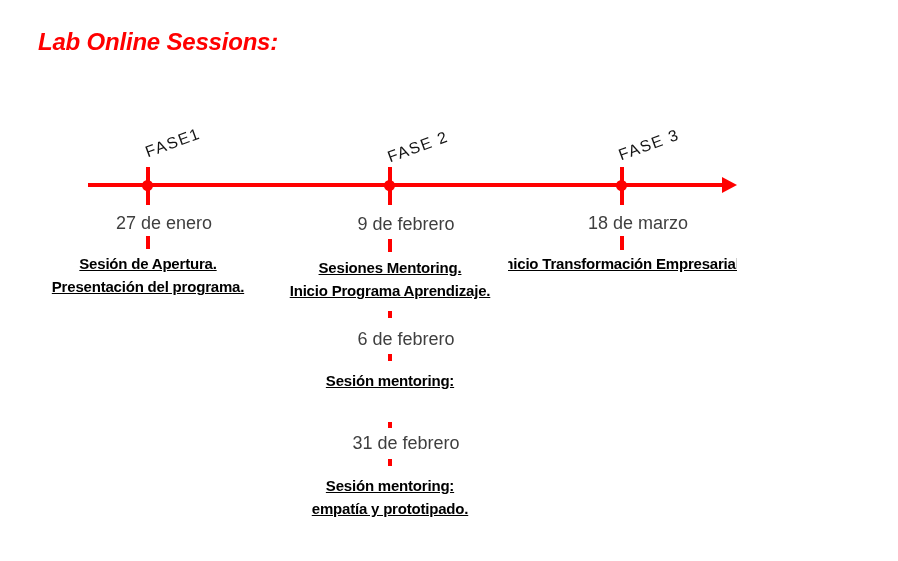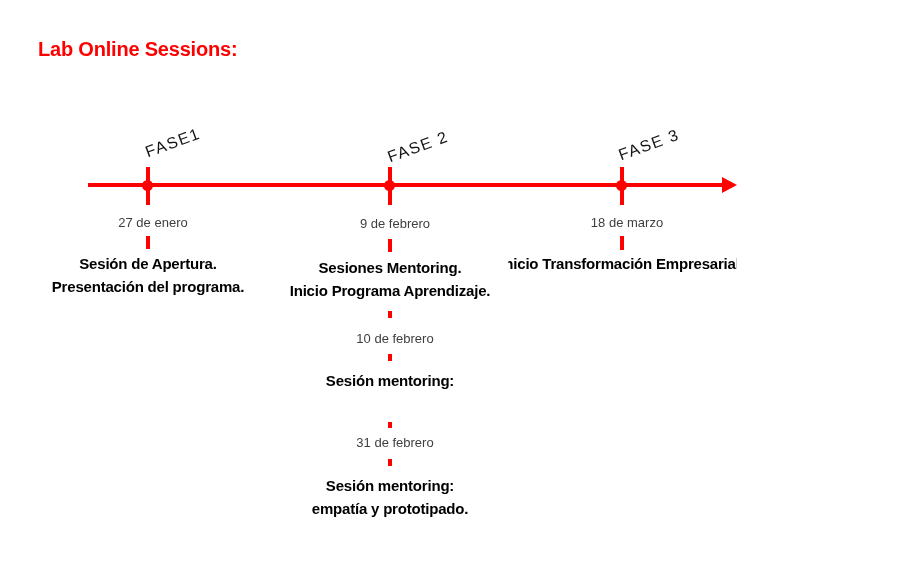--- a/index.html
+++ b/index.html
@@ -7,23 +7,24 @@
     --datecolor:#3f3f3f;
     --textcolor:#000000;
   }
   html,body{margin:0;padding:0;background:#ffffff;}
   body{
     width:898px;height:561px;position:relative;overflow:hidden;
     font-family:"Liberation Sans","DejaVu Sans",sans-serif;
   }
   .canvas{position:absolute;inset:0;}
   .title{
-    position:absolute;left:38px;top:38px;
-    font-size:20px;font-weight:600;letter-spacing:-0.2px;
+    position:absolute;left:38px;top:28px;
+    font-size:24px;font-weight:600;letter-spacing:-0.2px;
     color:var(--accent,#ff0000);
+    font-style:italic;
   }
   .axis{
     position:absolute;left:88px;top:183px;width:636px;height:4px;
     background:var(--accent,#ff0000);
   }
   .arrowhead{
     position:absolute;left:722px;top:177px;width:0;height:0;
     border-top:8px solid transparent;border-bottom:8px solid transparent;
     border-left:15px solid var(--accent,#ff0000);
   }
@@ -35,33 +36,33 @@
   .tick{
     position:absolute;top:167px;width:4px;height:38px;
     background:var(--accent,#ff0000);
   }
   .dot{
     position:absolute;top:180px;width:11px;height:11px;border-radius:50%;
     background:var(--accent,#ff0000);
   }
   .col{position:absolute;top:210px;width:240px;text-align:center;}
   .date{
-    position:absolute;left:5px;width:100%;
-    font-size:13px;line-height:16px;color:var(--datecolor,#3f3f3f);
+    position:absolute;left:16px;width:100%;
+    font-size:18px;line-height:16px;color:var(--datecolor,#3f3f3f);
   }
   .dash{
     position:absolute;left:118px;width:4px;
     background:var(--accent,#ff0000);
   }
   .desc{
     position:absolute;left:0;width:100%;
     font-size:15px;font-weight:600;letter-spacing:-0.2px;line-height:23px;
     color:var(--textcolor,#000000);
   }
-  .desc-line{white-space:nowrap;}
+  .desc-line{white-space:nowrap;text-decoration:underline;}
   .clip{
     display:flex;justify-content:center;overflow:hidden;
     width:229px;margin:0 auto;
   }
 </style>
 </head>
 <body>
 
 <div class="canvas">
 
@@ -91,21 +92,21 @@
   </div>
 
   <div class="col" style="left:270px">
     <div class="date" style="top:6px">9 de febrero</div>
     <div class="dash" style="top:29px;height:13px"></div>
     <div class="desc" style="top:46px">
       <div class="desc-line">Sesiones Mentoring.</div>
       <div class="desc-line">Inicio Programa Aprendizaje.</div>
     </div>
     <div class="dash" style="top:101px;height:7px"></div>
-    <div class="date" style="top:121px">10 de febrero</div>
+    <div class="date" style="top:121px">6 de febrero</div>
     <div class="dash" style="top:144px;height:7px"></div>
     <div class="desc" style="top:159px">
       <div class="desc-line">Sesión mentoring:</div>
     </div>
     <div class="dash" style="top:212px;height:6px"></div>
     <div class="date" style="top:225px">31 de febrero</div>
     <div class="dash" style="top:249px;height:7px"></div>
     <div class="desc" style="top:264px">
       <div class="desc-line">Sesión mentoring:</div>
       <div class="desc-line">empatía y prototipado.</div>

